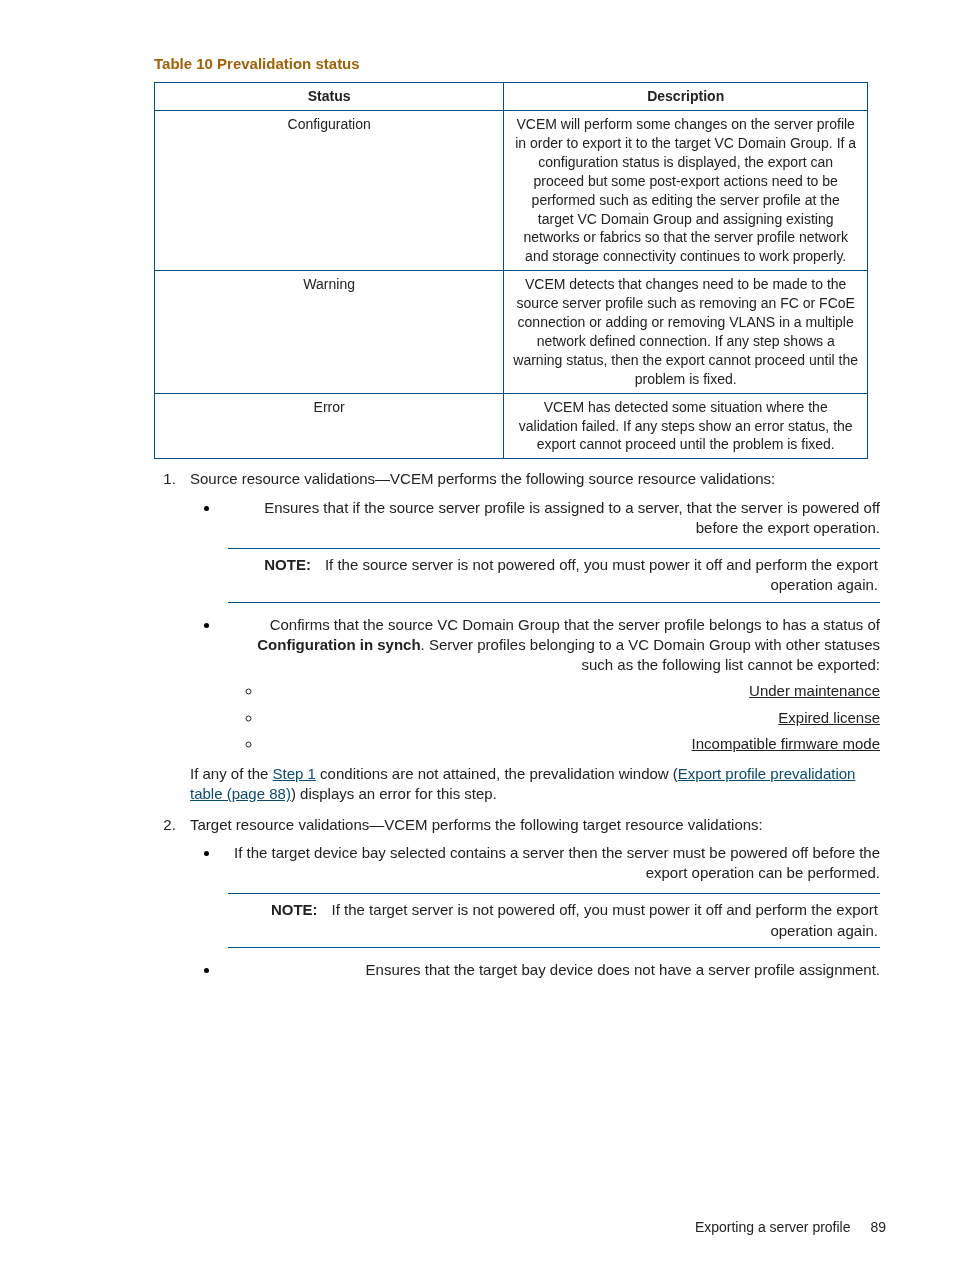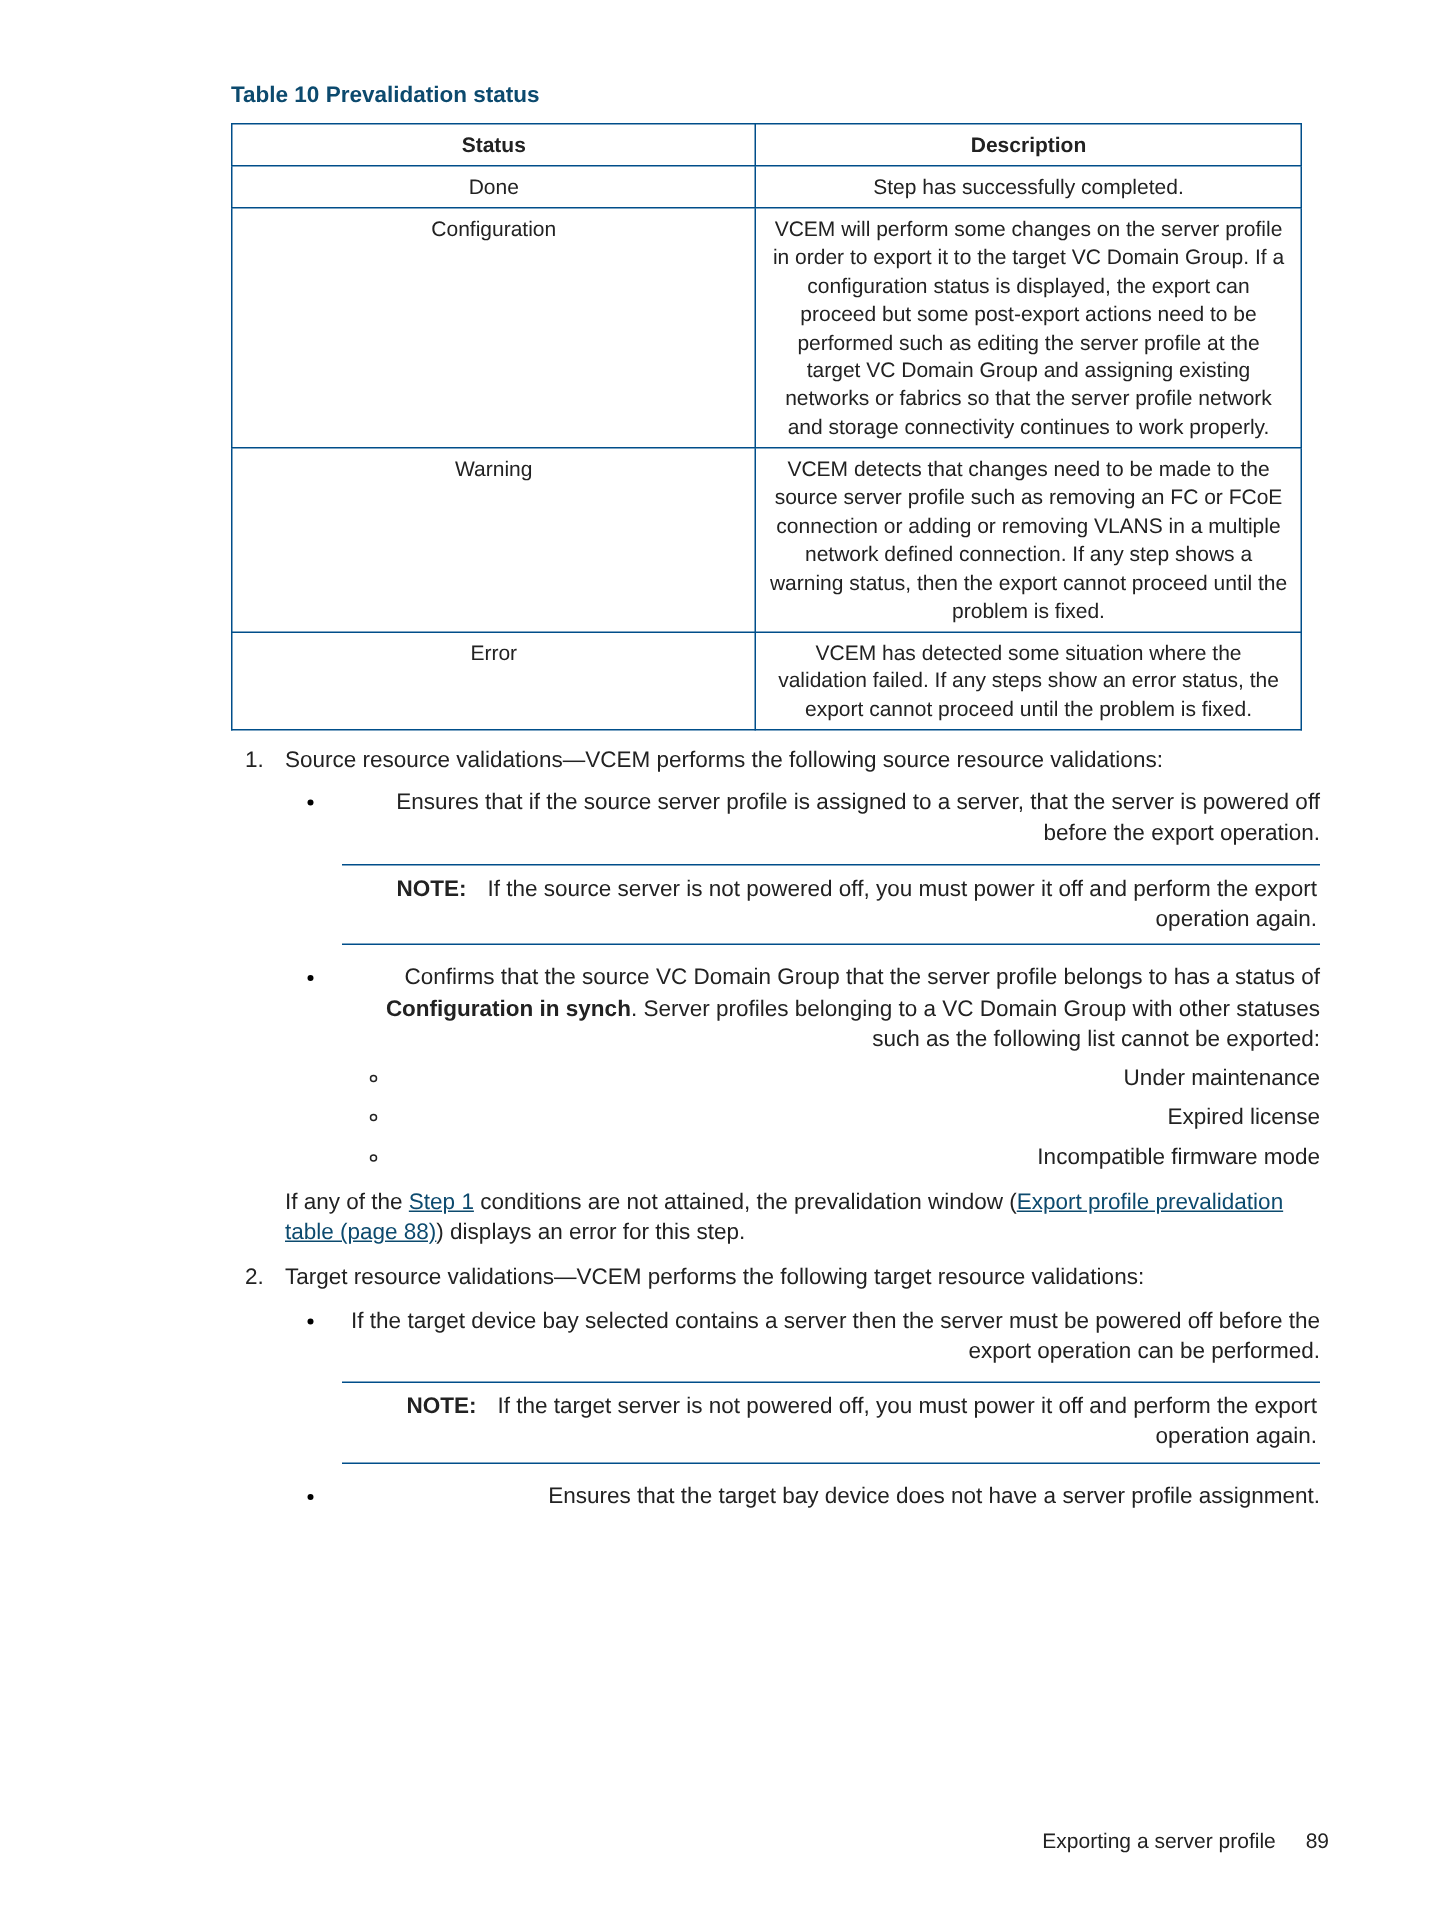--- a/index.html
+++ b/index.html
@@ -12,21 +12,21 @@
   .page {
     width: 954px;
     height: 1271px;
     box-sizing: border-box;
     padding: 54px 80px 40px 80px;
     position: relative;
     font-size: 15px;
     line-height: 1.35;
   }
   .table-title {
-    color: #0c4a6e;
+    color: #a16207;
     font-weight: bold;
     font-size: 15px;
     margin-left: 74px;
     margin-bottom: 8px;
   }
   table.ptable {
     border-collapse: collapse;
     width: 714px;
     margin-left: 74px;
     margin-bottom: 10px;
@@ -70,20 +70,21 @@
     color: #000;
   }
   ul.circles {
     list-style-type: circle;
     margin: 6px 0 4px 14px;
     padding-left: 22px;
   }
   ul.circles > li {
     margin-bottom: 6px;
     padding-left: 8px;
+    text-decoration: underline;
   }
   .note-block {
     border-top: 1px solid #004e8a;
     border-bottom: 1px solid #004e8a;
     padding: 6px 2px;
     margin: 10px 0 12px 2px;
   }
   .note-label {
     font-weight: bold;
     margin-right: 14px;
@@ -114,24 +115,20 @@
   <div class="table-title">Table 10 Prevalidation status</div>
 
   <table class="ptable">
     <thead>
       <tr>
         <th class="col-status">Status</th>
         <th class="col-desc">Description</th>
       </tr>
     </thead>
     <tbody>
-      <tr>
-        <td>Done</td>
-        <td>Step has successfully completed.</td>
-      </tr>
       <tr>
         <td>Configuration</td>
         <td>VCEM will perform some changes on the server profile in order to export it to the target VC Domain Group. If a configuration status is displayed, the export can proceed but some post-export actions need to be performed such as editing the server profile at the target VC Domain Group and assigning existing networks or fabrics so that the server profile network and storage connectivity continues to work properly.</td>
       </tr>
       <tr>
         <td>Warning</td>
         <td>VCEM detects that changes need to be made to the source server profile such as removing an FC or FCoE connection or adding or removing VLANS in a multiple network defined connection. If any step shows a warning status, then the export cannot proceed until the problem is fixed.</td>
       </tr>
       <tr>
         <td>Error</td>

